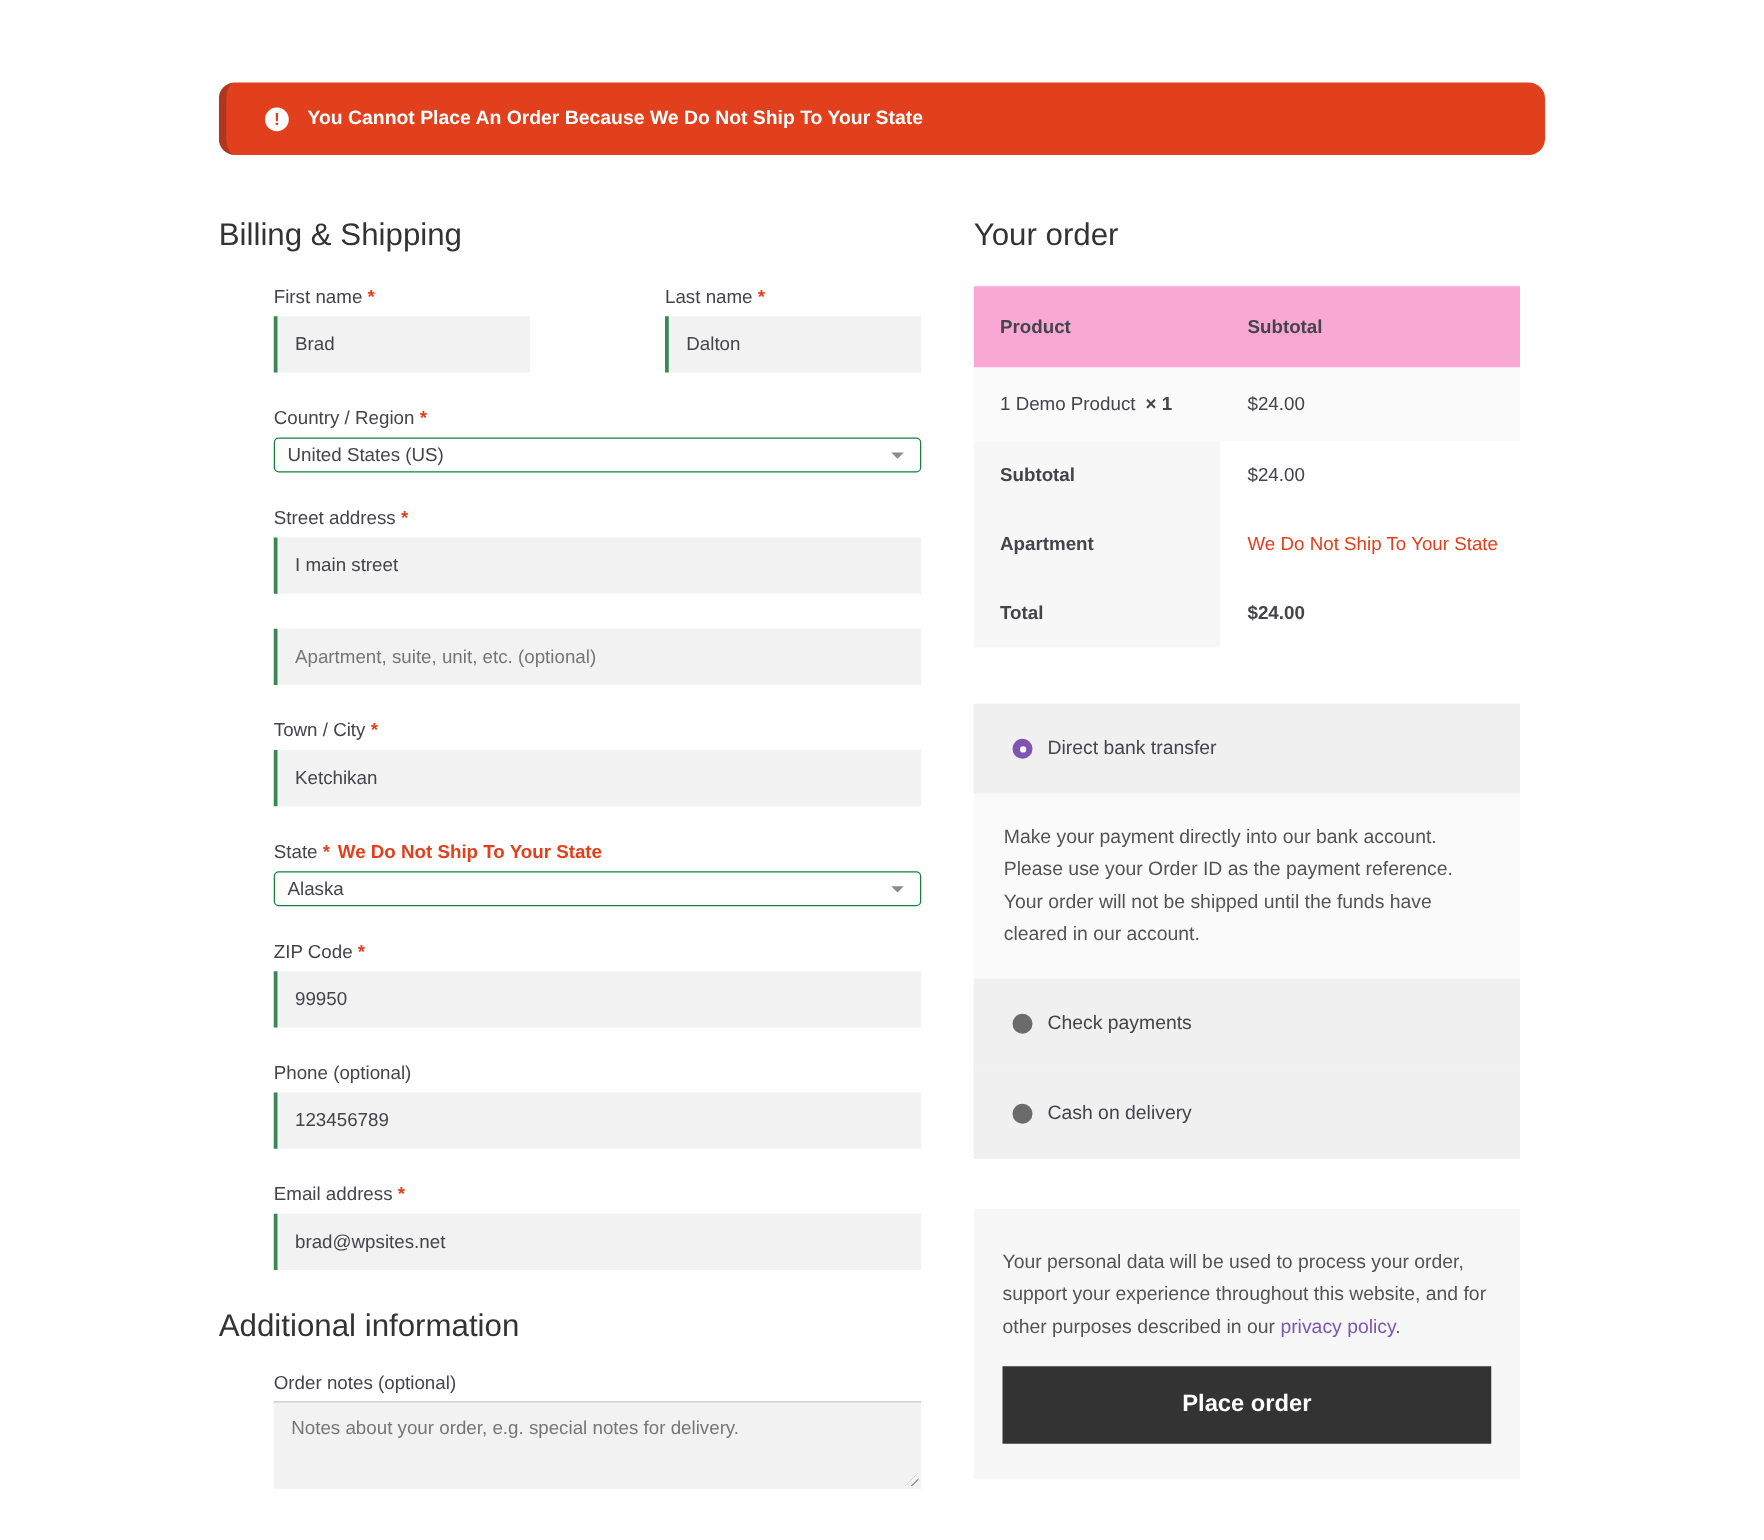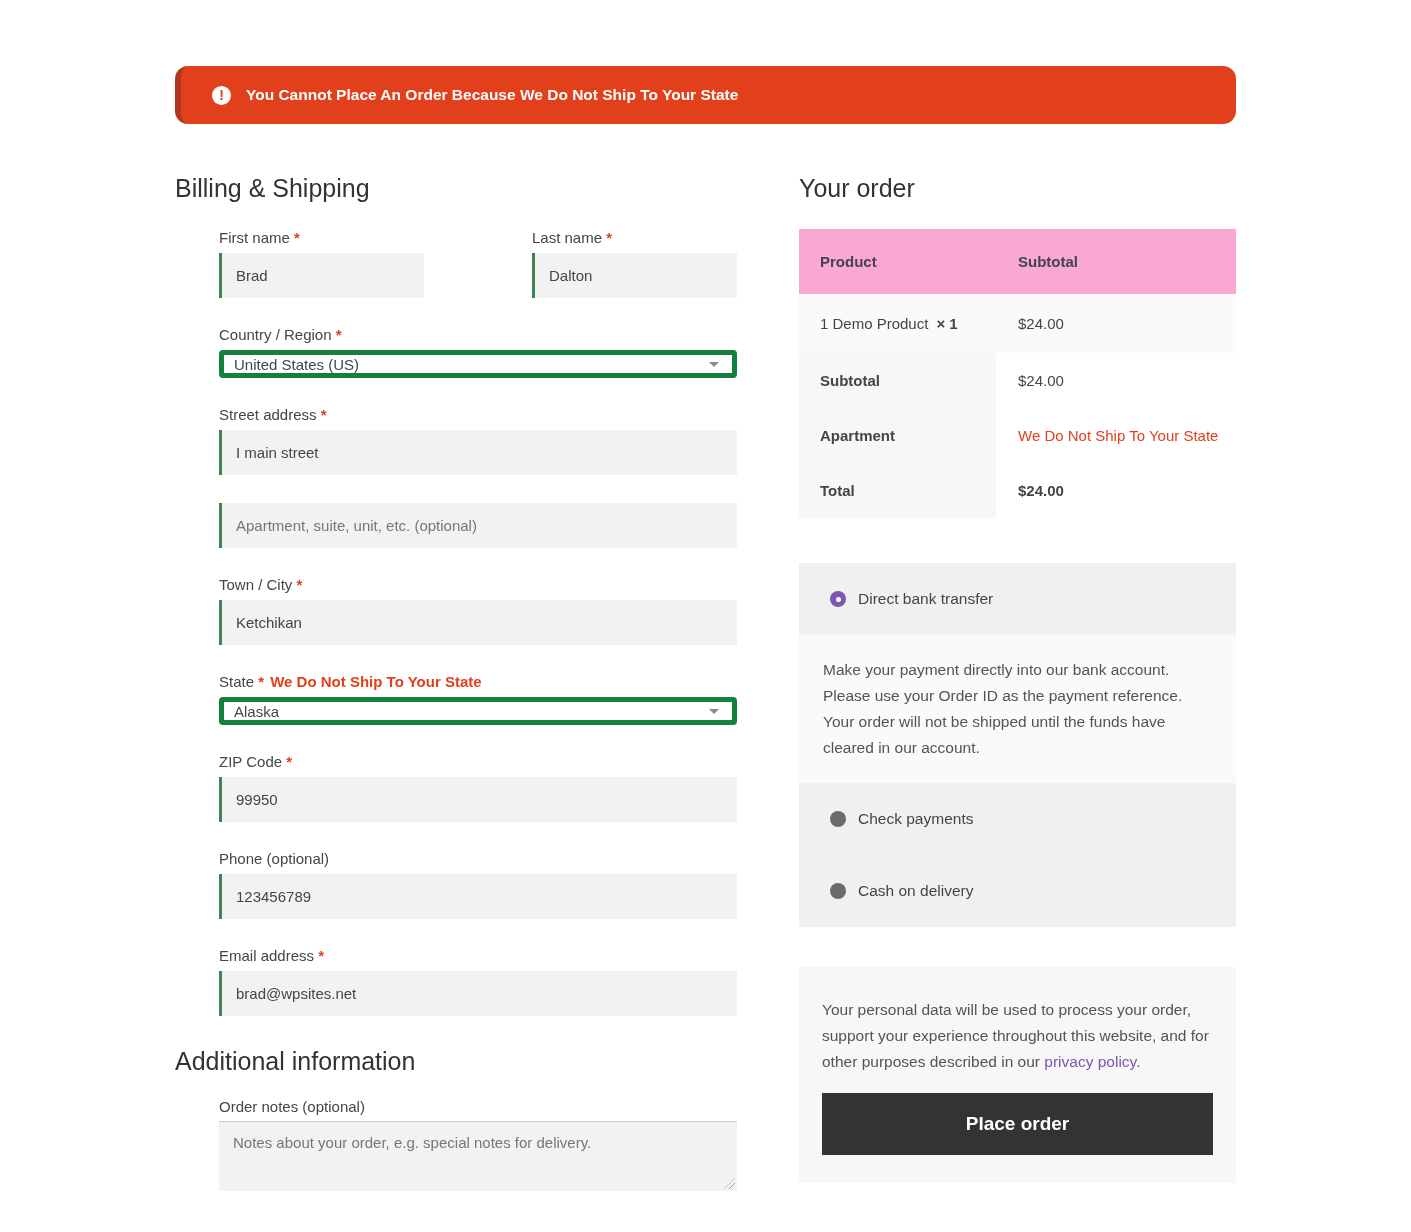--- a/index.html
+++ b/index.html
@@ -18,21 +18,21 @@
     color: #fff; font-weight: 700; font-size: 15.5px; border-radius: 13px;
   }
   .alert-icon {
     width: 19px; height: 19px; border-radius: 50%; background: #fff;
     color: #e2401c; display: flex; align-items: center; justify-content: center;
     font-weight: 900; font-size: 14px; flex: 0 0 auto;
   }
   .alert-icon::before { content: "!"; }
 
   
-  .cols { display: flex; gap: 62px; margin-top: 49px; }
+  .cols { display: flex; gap: 42px; margin-top: 49px; }
   .col-left { width: 562px; flex: 0 0 auto; }
   .col-right { width: 437px; flex: 0 0 auto; }
 
   h2.section-title {
     font-size: 25px; font-weight: 400; color: #333;
     margin: 0 0 26px 0; line-height: 30px;
   }
 
   
   .field { margin-bottom: 28px; padding-left: 44px; }
@@ -45,21 +45,21 @@
   input.wc-input {
     display: block; width: 100%; height: 45px;
     background: #f2f2f2; border: none; border-left: 3px solid #3c8656;
     padding: 0 14px; font-family: inherit; font-size: 15px; color: #43454b;
     outline: none;
   }
   input.wc-input::placeholder, textarea.wc-textarea::placeholder { color: #767676; opacity: 1; }
 
   .select-wrap {
     position: relative; width: 100%; height: 28px;
-    background: #fff; border: 5px solid #15803d; border-radius: 4px;
+    background: #fff; border: 1px solid #15803d; border-radius: 4px;
     display: flex; align-items: center; padding: 0 28px 0 10px; cursor: pointer;
   }
   .select-wrap .select-value { color: #43454b; font-size: 15px; }
   .select-arrow {
     position: absolute; right: 13px; top: 50%; margin-top: -2px;
     width: 0; height: 0;
     border-left: 5px solid transparent; border-right: 5px solid transparent;
     border-top: 5px solid #8a8a8a;
   }
 

